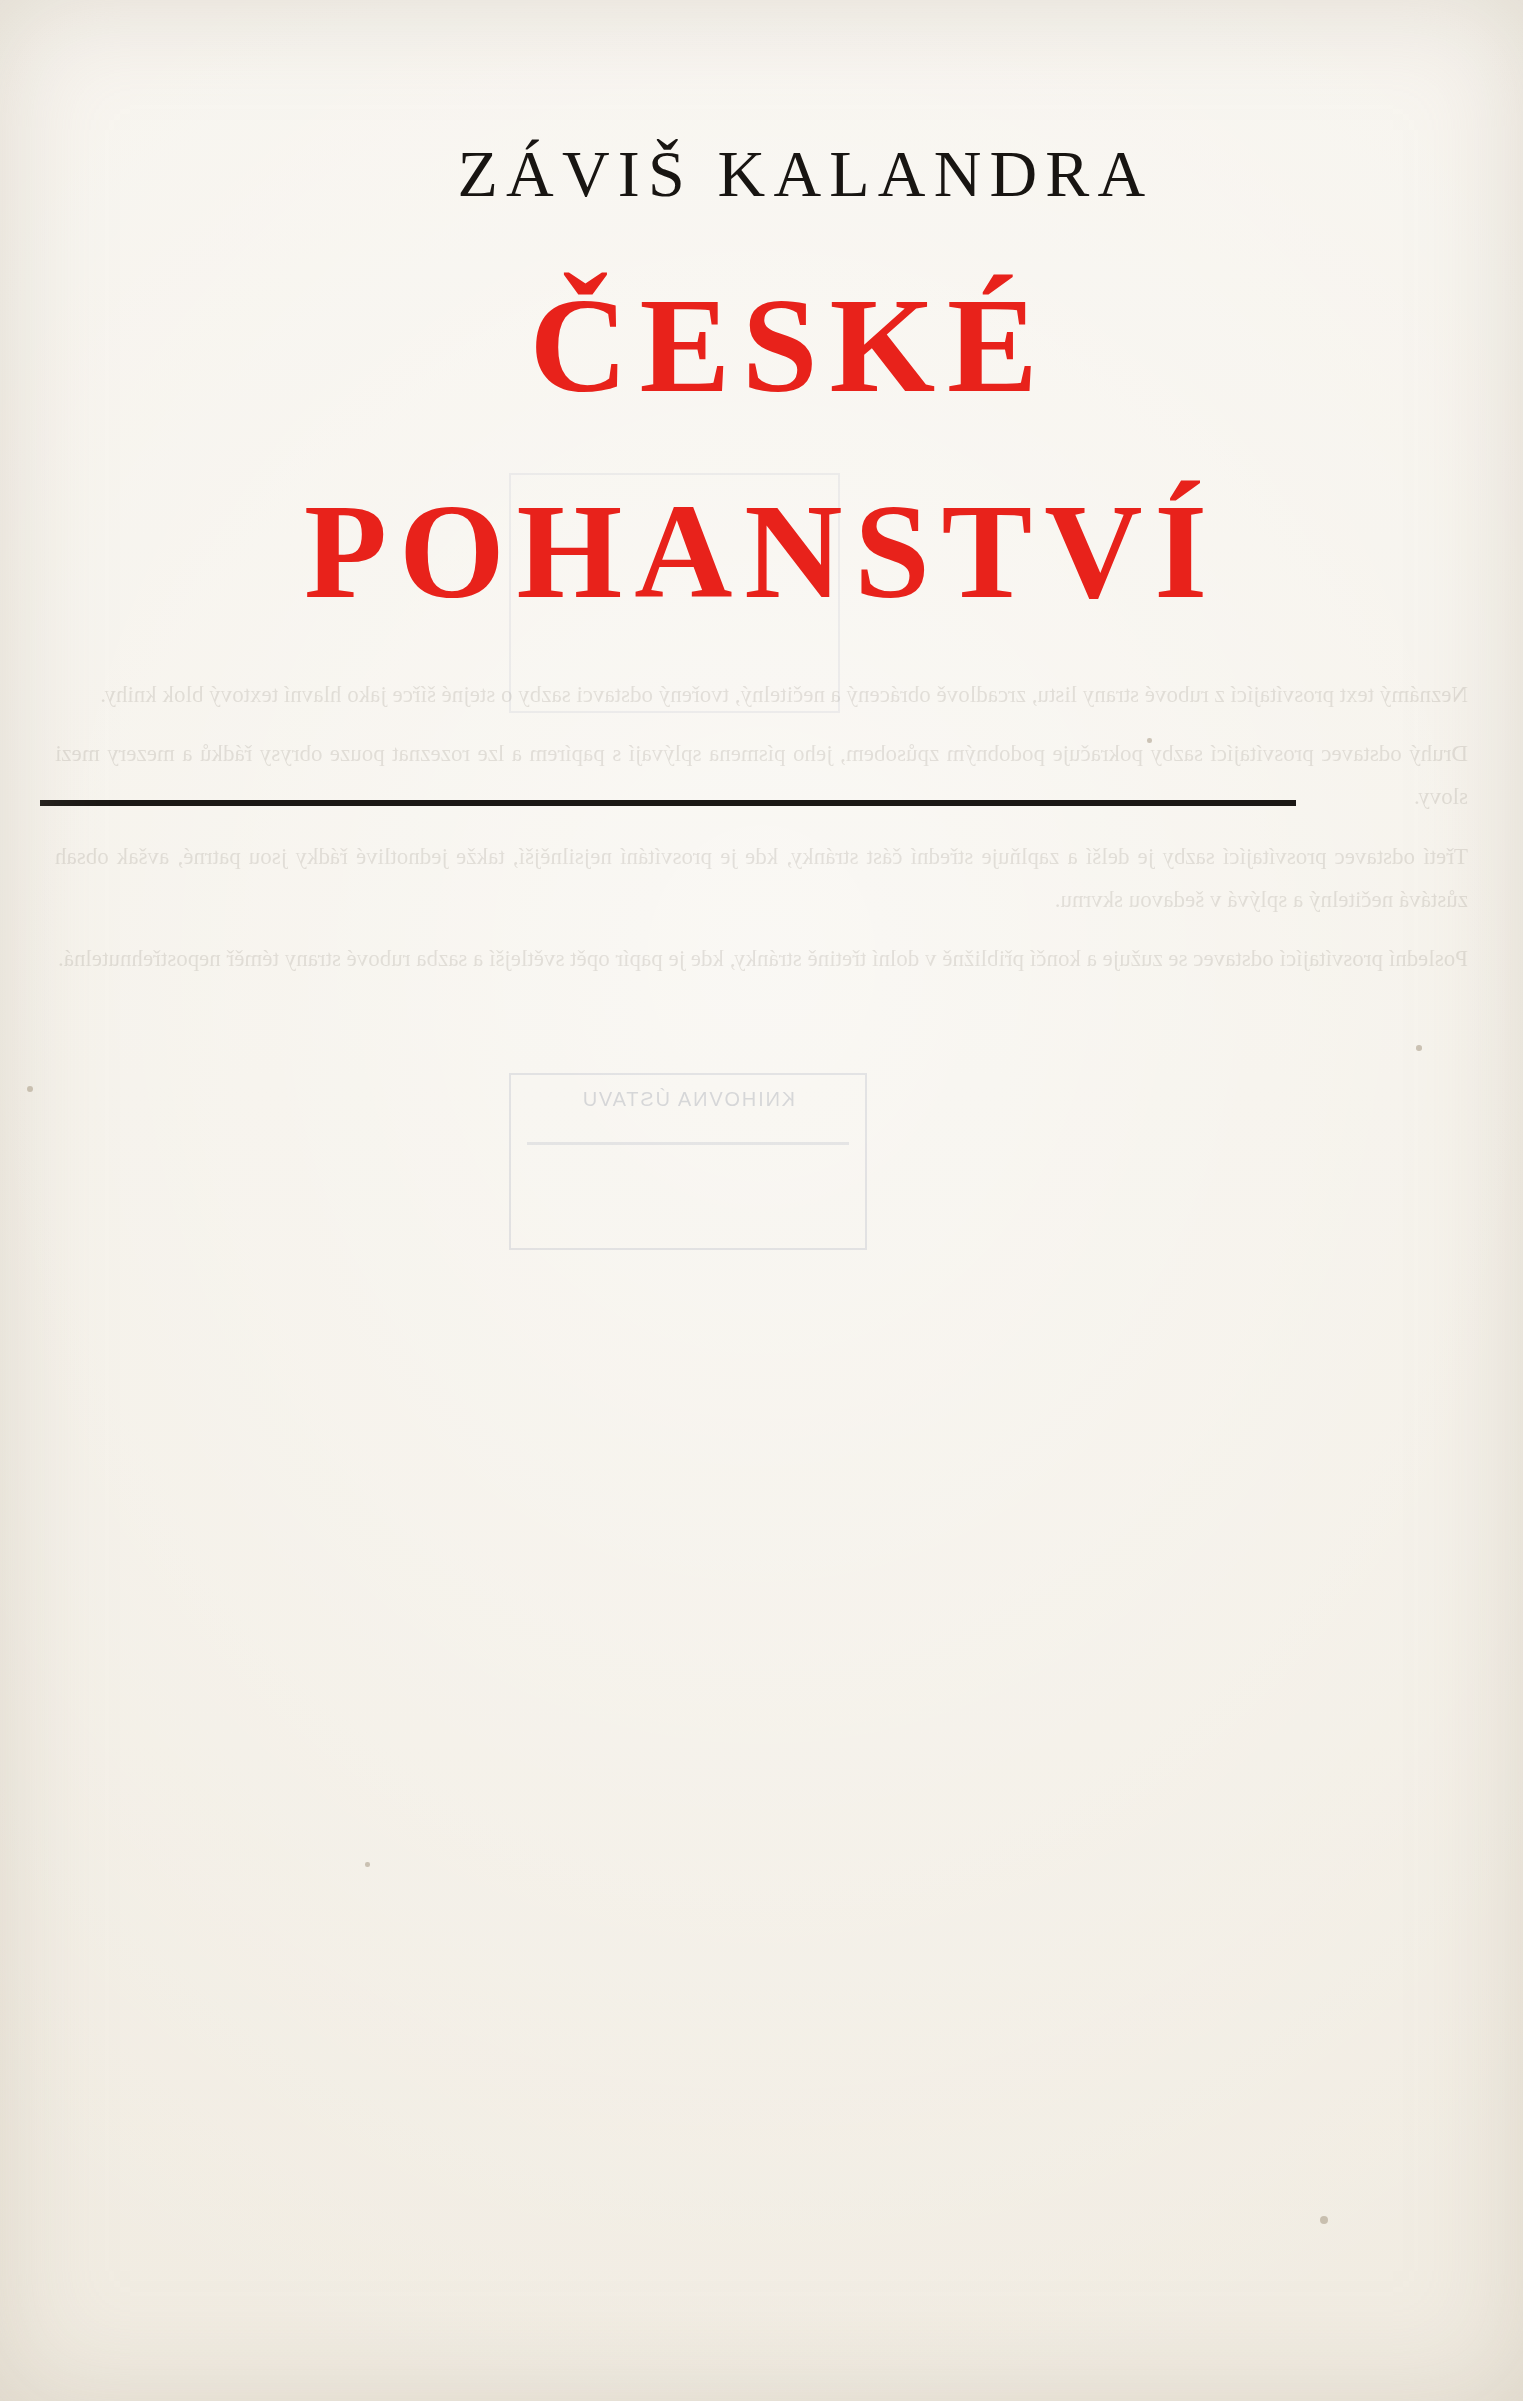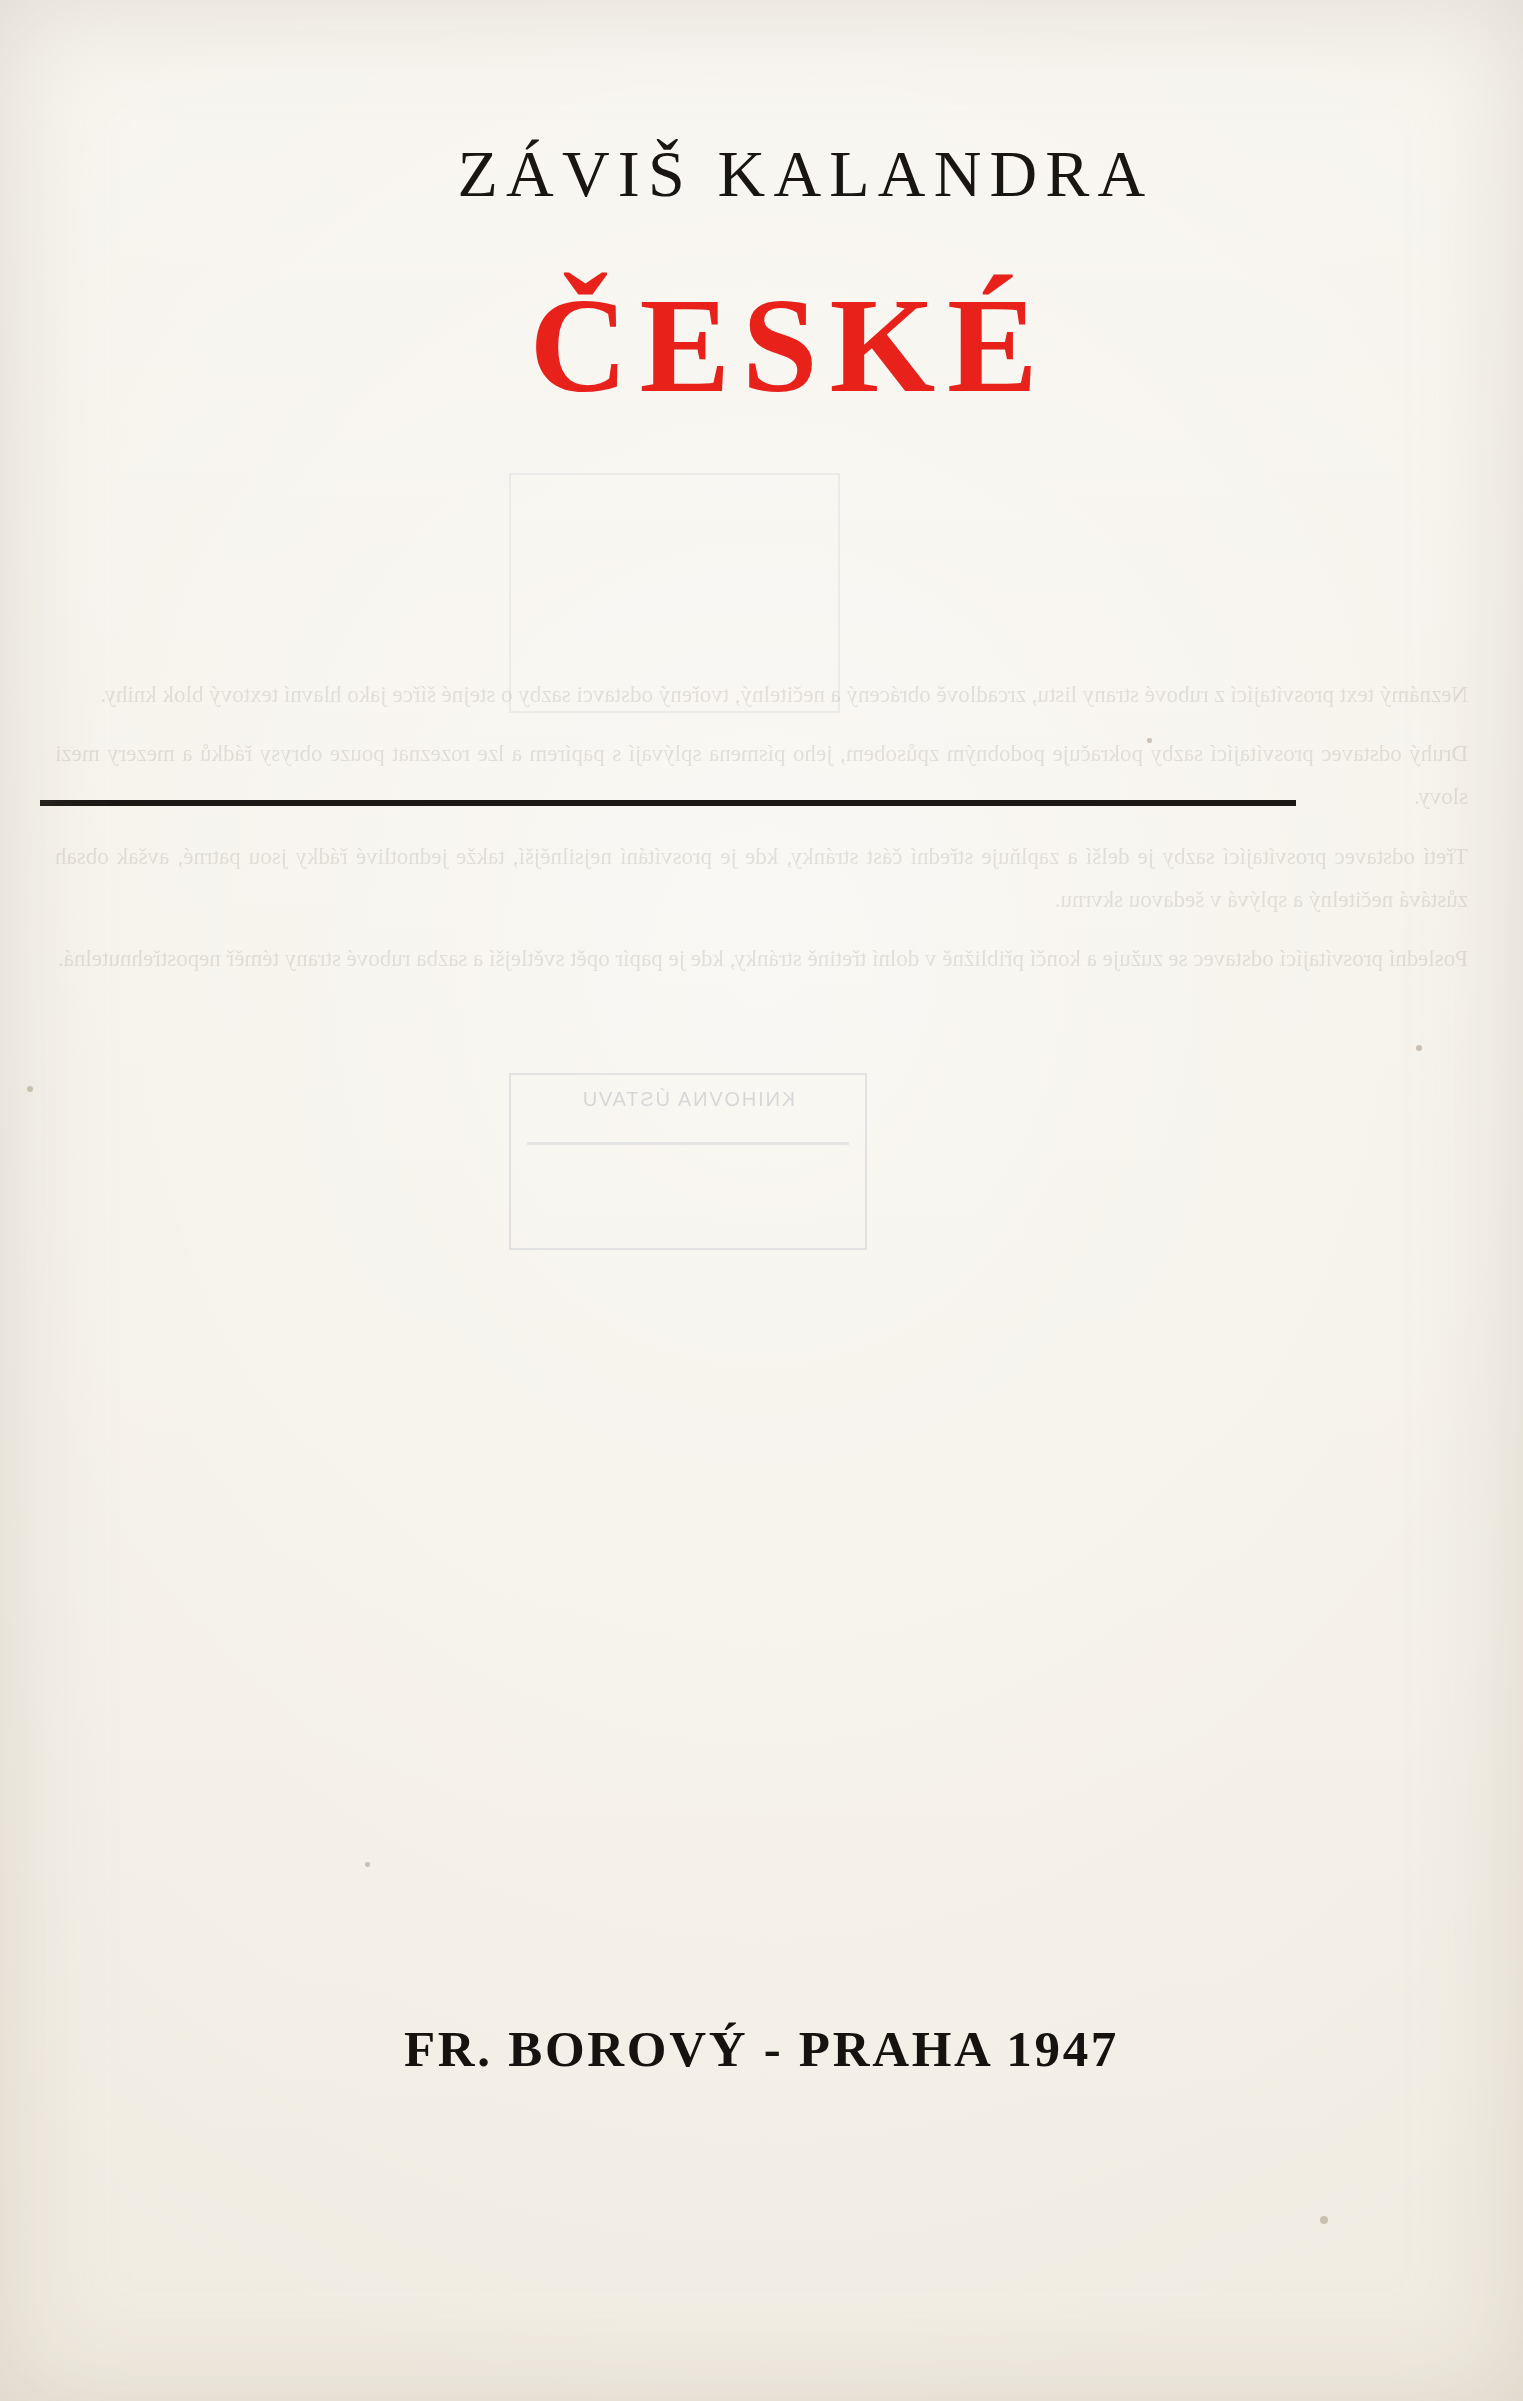--- a/index.html
+++ b/index.html
@@ -172,22 +172,22 @@
   <div class="showthrough-stamp2"></div>
 
   <div class="showthrough-stamp">
     <div class="stamp-text">KNIHOVNA ÚSTAVU</div>
     <div class="stamp-line"></div>
   </div>
 
   <div class="content">
     <div class="author">ZÁVIŠ KALANDRA</div>
     <div class="title title-1">ČESKÉ</div>
+    <div class="title title-2">POHANSTVÍ</div>
     <div class="rule"></div>
-    <div class="imprint">FR. BOROVÝ - PRAHA 1947</div>
   </div>
 
   <div class="speck" style="left:27px;  top:1086px; width:6.4px;  height:6.4px;"></div>
   <div class="speck" style="left:1416px; top:1045px; width:5.5px;  height:5.5px;"></div>
   <div class="speck" style="left:1320px; top:2216px; width:8.2px;  height:8.2px;"></div>
   <div class="speck" style="left:1147px; top:738px;  width:4.5px;  height:4.5px;"></div>
   <div class="speck" style="left:365px;  top:1862px; width:4.5px;  height:4.5px;"></div>
 
   <div class="paper-edge"></div>
 </div>

